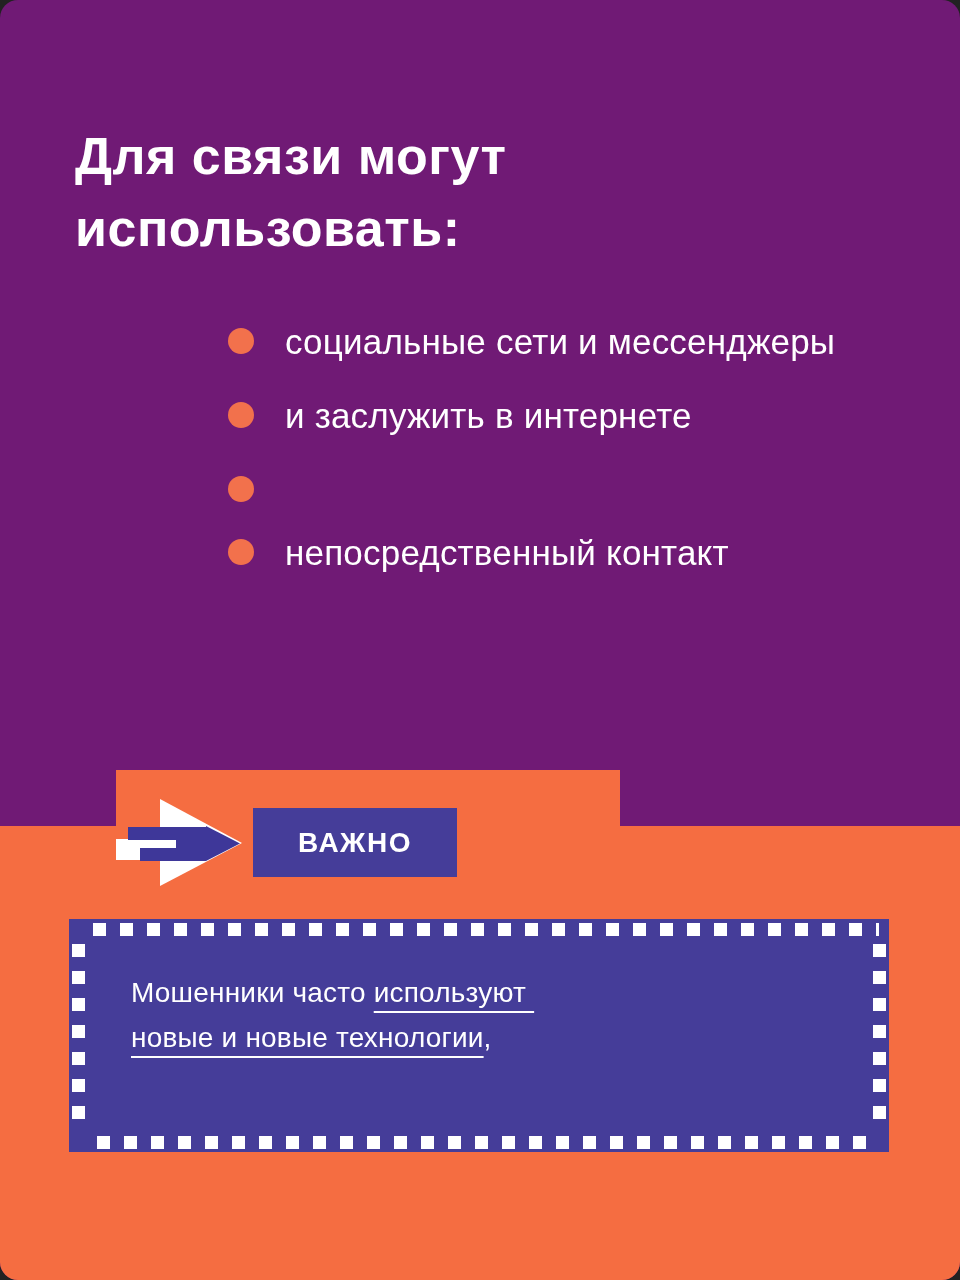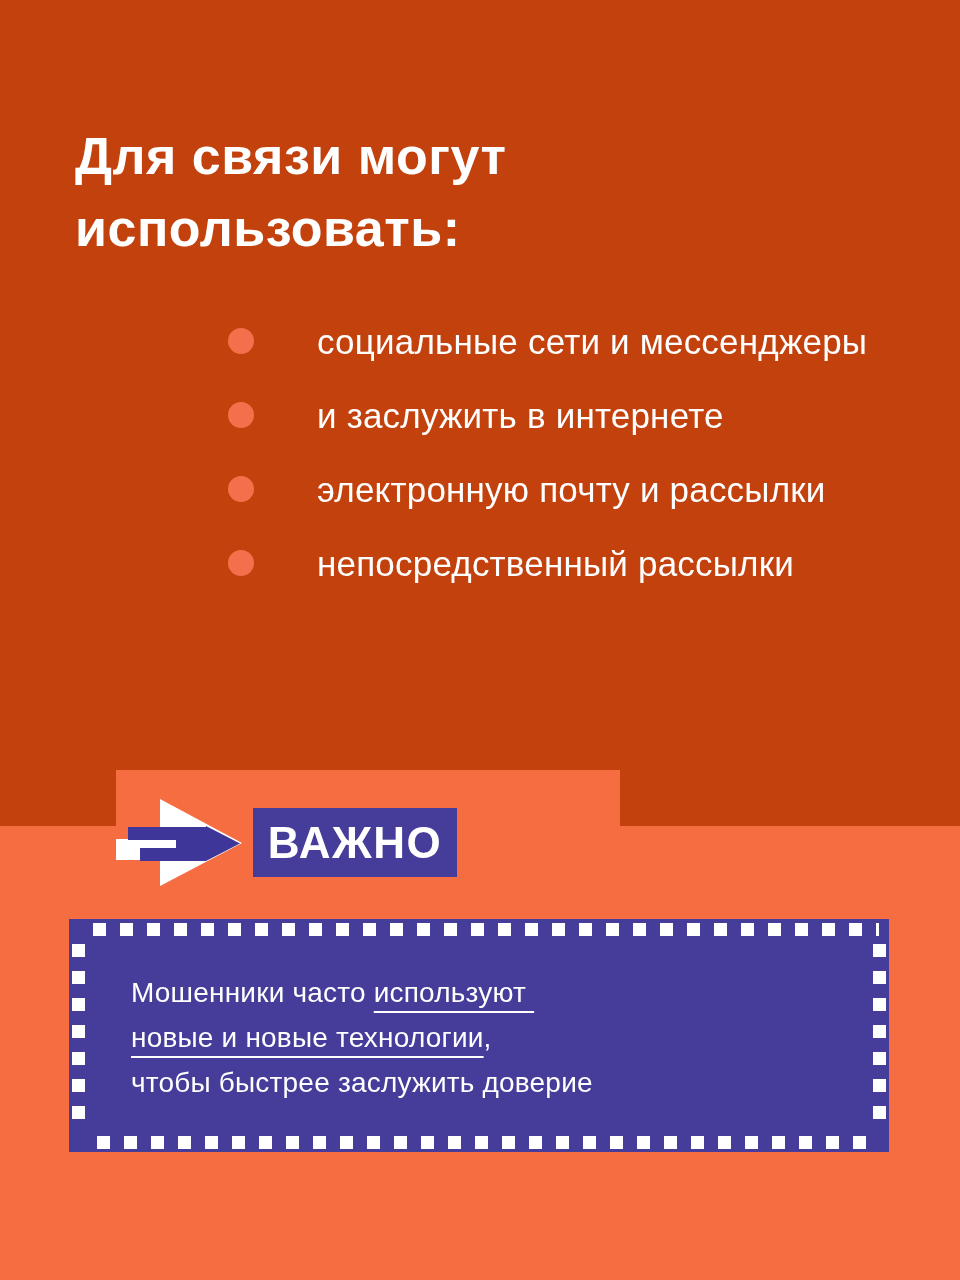--- a/index.html
+++ b/index.html
@@ -1,43 +1,44 @@
 <!DOCTYPE html>
 <html><head>
 <meta charset="utf-8">
 <style>
   html,body{margin:0;padding:0;background:#222;}
   .page{
     position:relative;
     width:960px;height:1280px;
-    background:#c2410c;
+    background:#701a75;
     overflow:hidden;
     font-family:"Liberation Sans", sans-serif;
     color:#fff;
+    border-radius:18px;
     -webkit-font-smoothing:antialiased;
   }
   
   .orange-bottom{position:absolute;left:0;top:826px;width:960px;height:454px;background:#F56D41;}
   .orange-tab{position:absolute;left:116px;top:770px;width:504px;height:58px;background:#F56D41;}
   
   .title{
     position:absolute;left:75px;top:120px;
     font-size:52px;line-height:72px;font-weight:700;
     letter-spacing:0.5px;
   }
   
   .bullets{position:absolute;left:228px;top:318px;width:680px;}
-  .bullet-item{display:flex;margin-bottom:27px;font-size:35px;line-height:47px;font-weight:500;letter-spacing:0.2px;gap:32px;}
+  .bullet-item{display:flex;margin-bottom:27px;font-size:35px;line-height:47px;font-weight:500;letter-spacing:0.2px;}
   .dot{width:26px;height:26px;border-radius:50%;background:#F2714C;margin-right:31px;margin-top:10px;flex-shrink:0;}
   
   .arrow-icon{position:absolute;left:112px;top:795px;width:130px;height:95px;}
   .vazhno-box{
     position:absolute;left:253px;top:808px;width:204px;height:69px;
     background:#453D99;display:flex;align-items:center;justify-content:center;
-    font-size:44px;font-weight:700;letter-spacing:1.5px;
+    font-size:28px;font-weight:700;letter-spacing:1.5px;
   }
   
   .note-box{
     position:absolute;left:69px;top:919px;width:820px;height:233px;
     background:#453D99;box-sizing:border-box;
   }
   .perf{position:absolute;pointer-events:none;}
   .perf-h{height:13px;background:repeating-linear-gradient(to right,#fff 0 13px,transparent 13px 27px);}
   .perf-v{width:13px;background:repeating-linear-gradient(to bottom,#fff 0 13px,transparent 13px 27px);}
   .perf-top{top:4px;left:24px;right:10px;}
@@ -73,25 +74,24 @@
       <span>социальные сети и мессенджеры</span>
     </div>
     <div class="bullet-item">
       <span class="dot"></span>
       <span>
         <div>и заслужить в интернете</div>
       </span>
     </div>
     <div class="bullet-item">
       <span class="dot"></span>
-      <span>электронную почту и рассылки</span>
     </div>
     <div class="bullet-item">
       <span class="dot"></span>
-      <span>непосредственный рассылки</span>
+      <span>непосредственный контакт</span>
     </div>
   </div>
 
   <svg class="arrow-icon" viewBox="0 0 130 95" xmlns="http://www.w3.org/2000/svg">
     <polygon points="48,4 48,91 130,48" fill="#FFFFFF"></polygon>
     <rect x="4" y="44" width="25" height="21" fill="#FFFFFF"></rect>
     <rect x="16" y="44" width="48" height="10" fill="#FFFFFF"></rect>
     <rect x="16" y="32" width="78" height="13" fill="#3E3799"></rect>
     <rect x="28" y="53" width="66" height="13" fill="#3E3799"></rect>
     <rect x="64" y="32" width="30" height="34" fill="#3E3799"></rect>
@@ -103,17 +103,16 @@
   </div>
 
   <div class="note-box">
     <div class="perf perf-h perf-top"></div>
     <div class="perf perf-h perf-bottom"></div>
     <div class="perf perf-v perf-left"></div>
     <div class="perf perf-v perf-right"></div>
     <div class="note-text">
       <span>Мошенники часто </span><span class="u">используют&nbsp;</span><br>
       <span class="u">новые и новые технологии</span><span>,</span><br>
-      <span>чтобы быстрее заслужить доверие</span>
     </div>
   </div>
 
 </div>
 
 </body></html>

